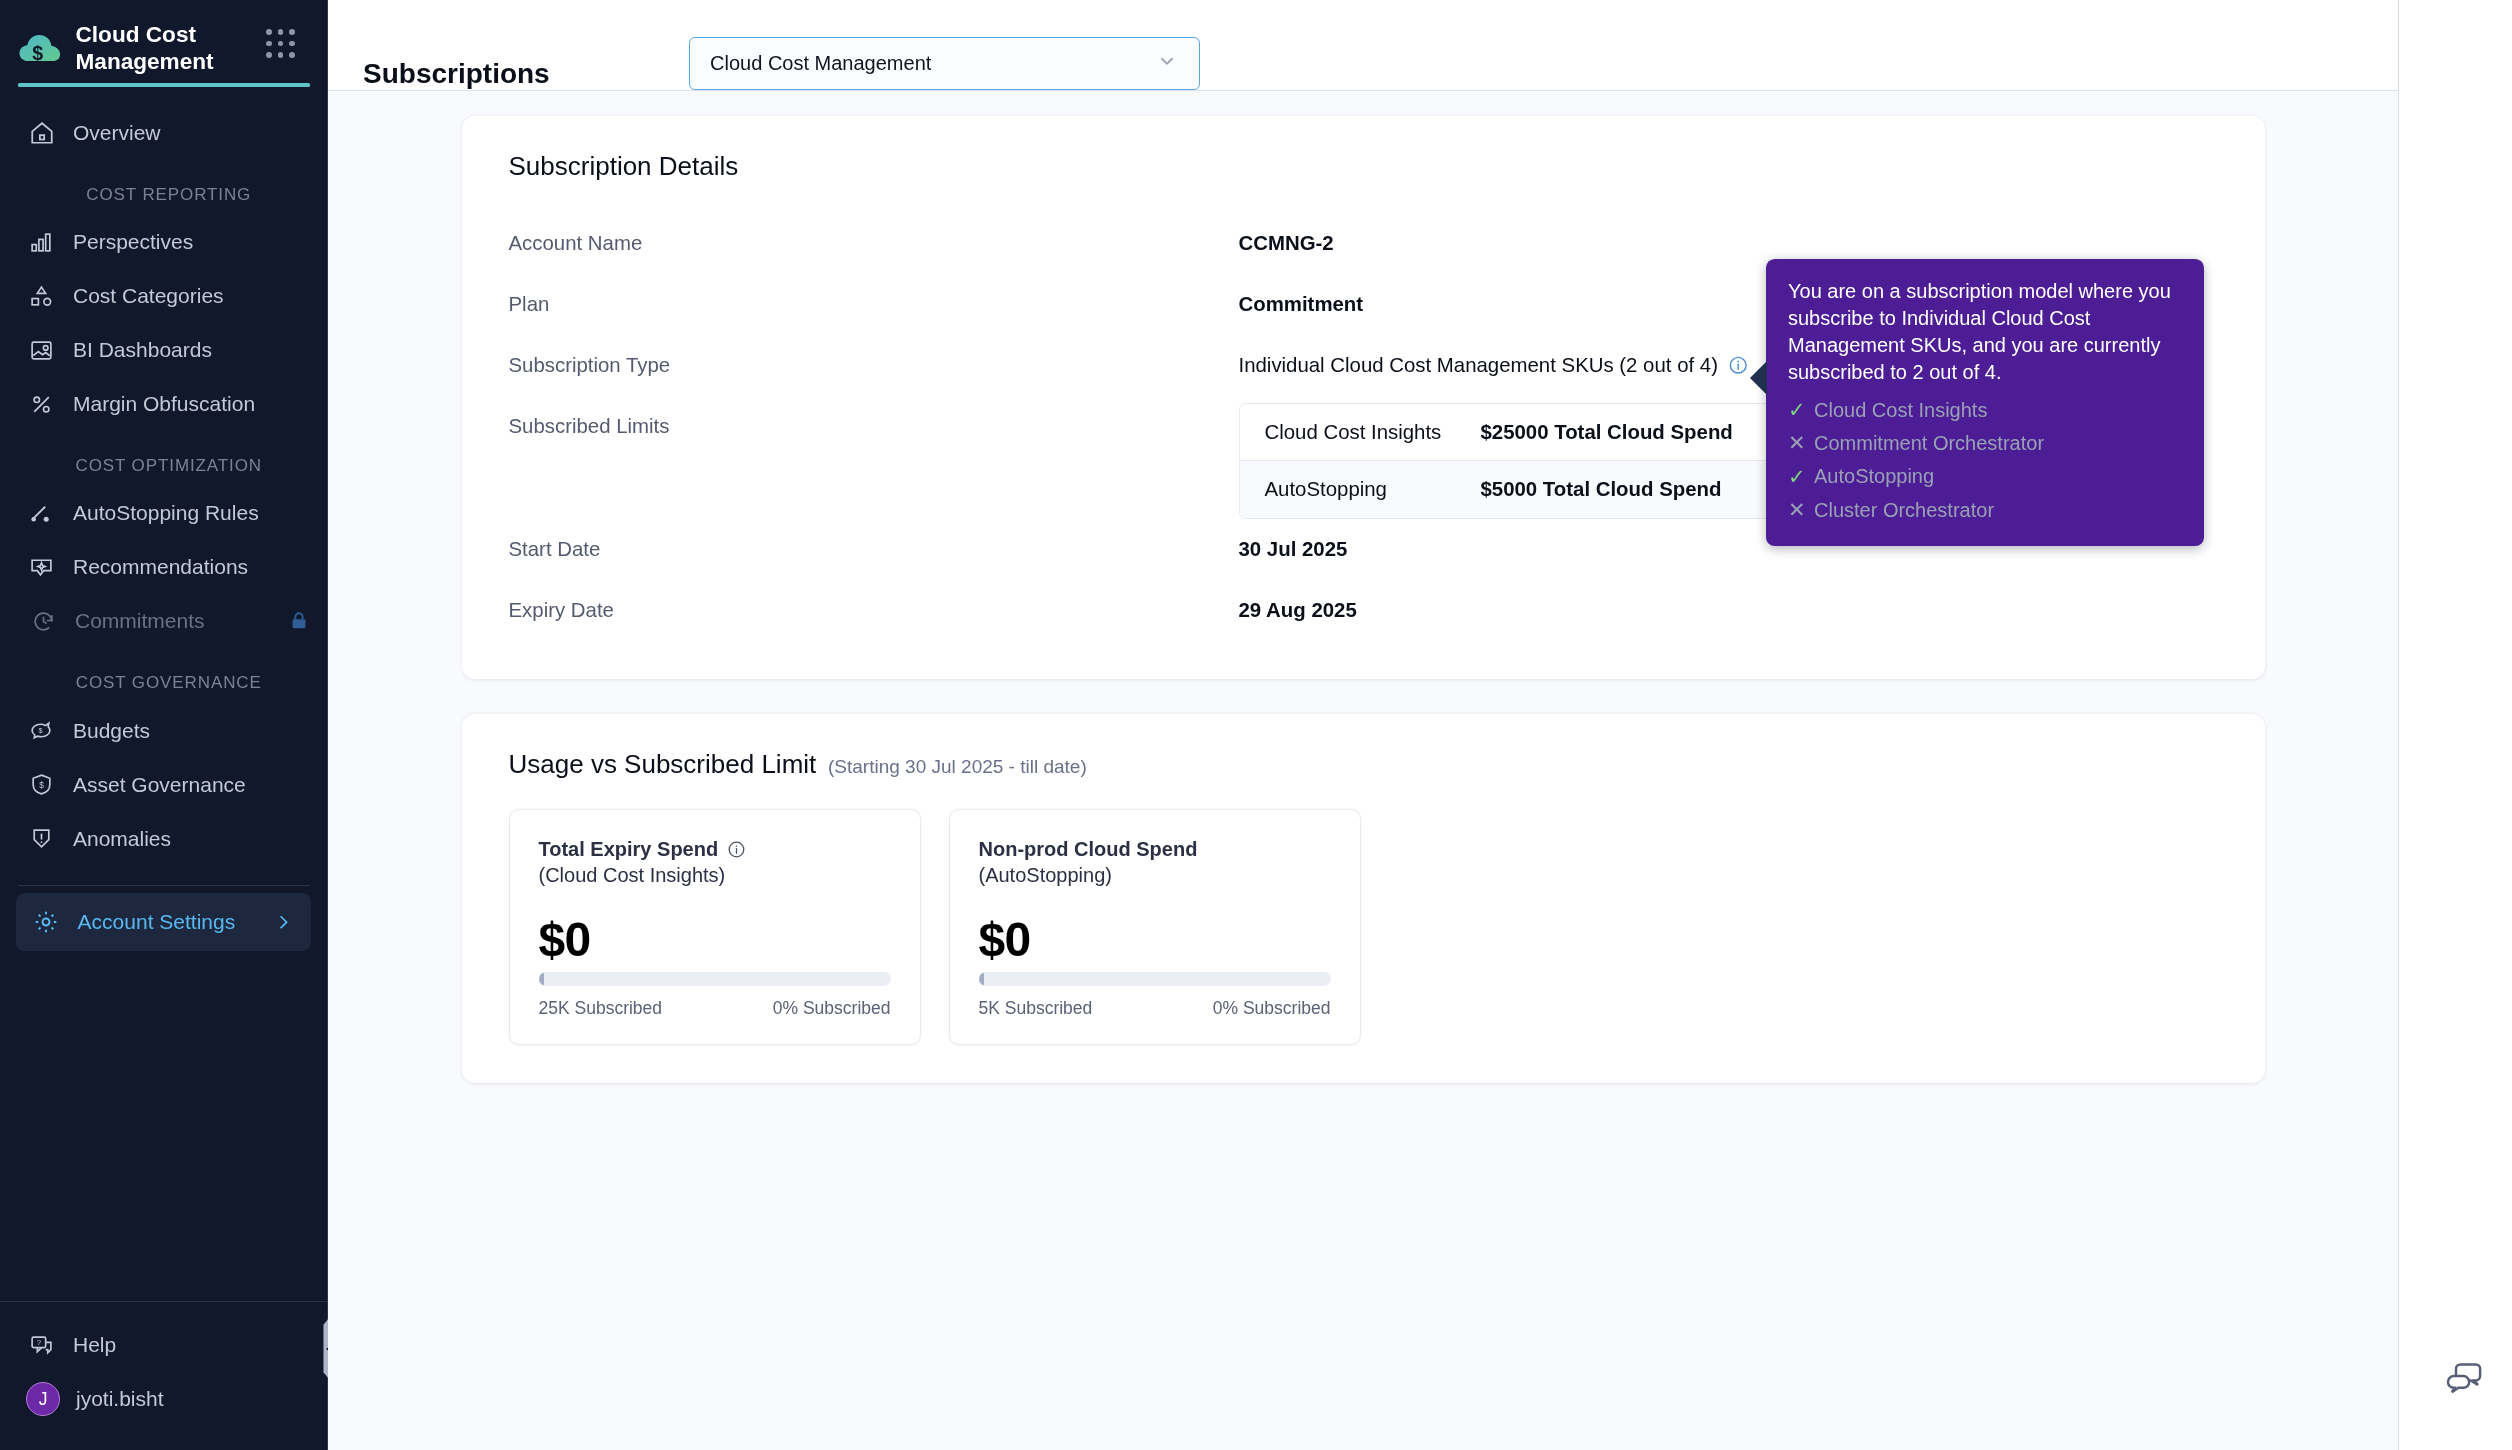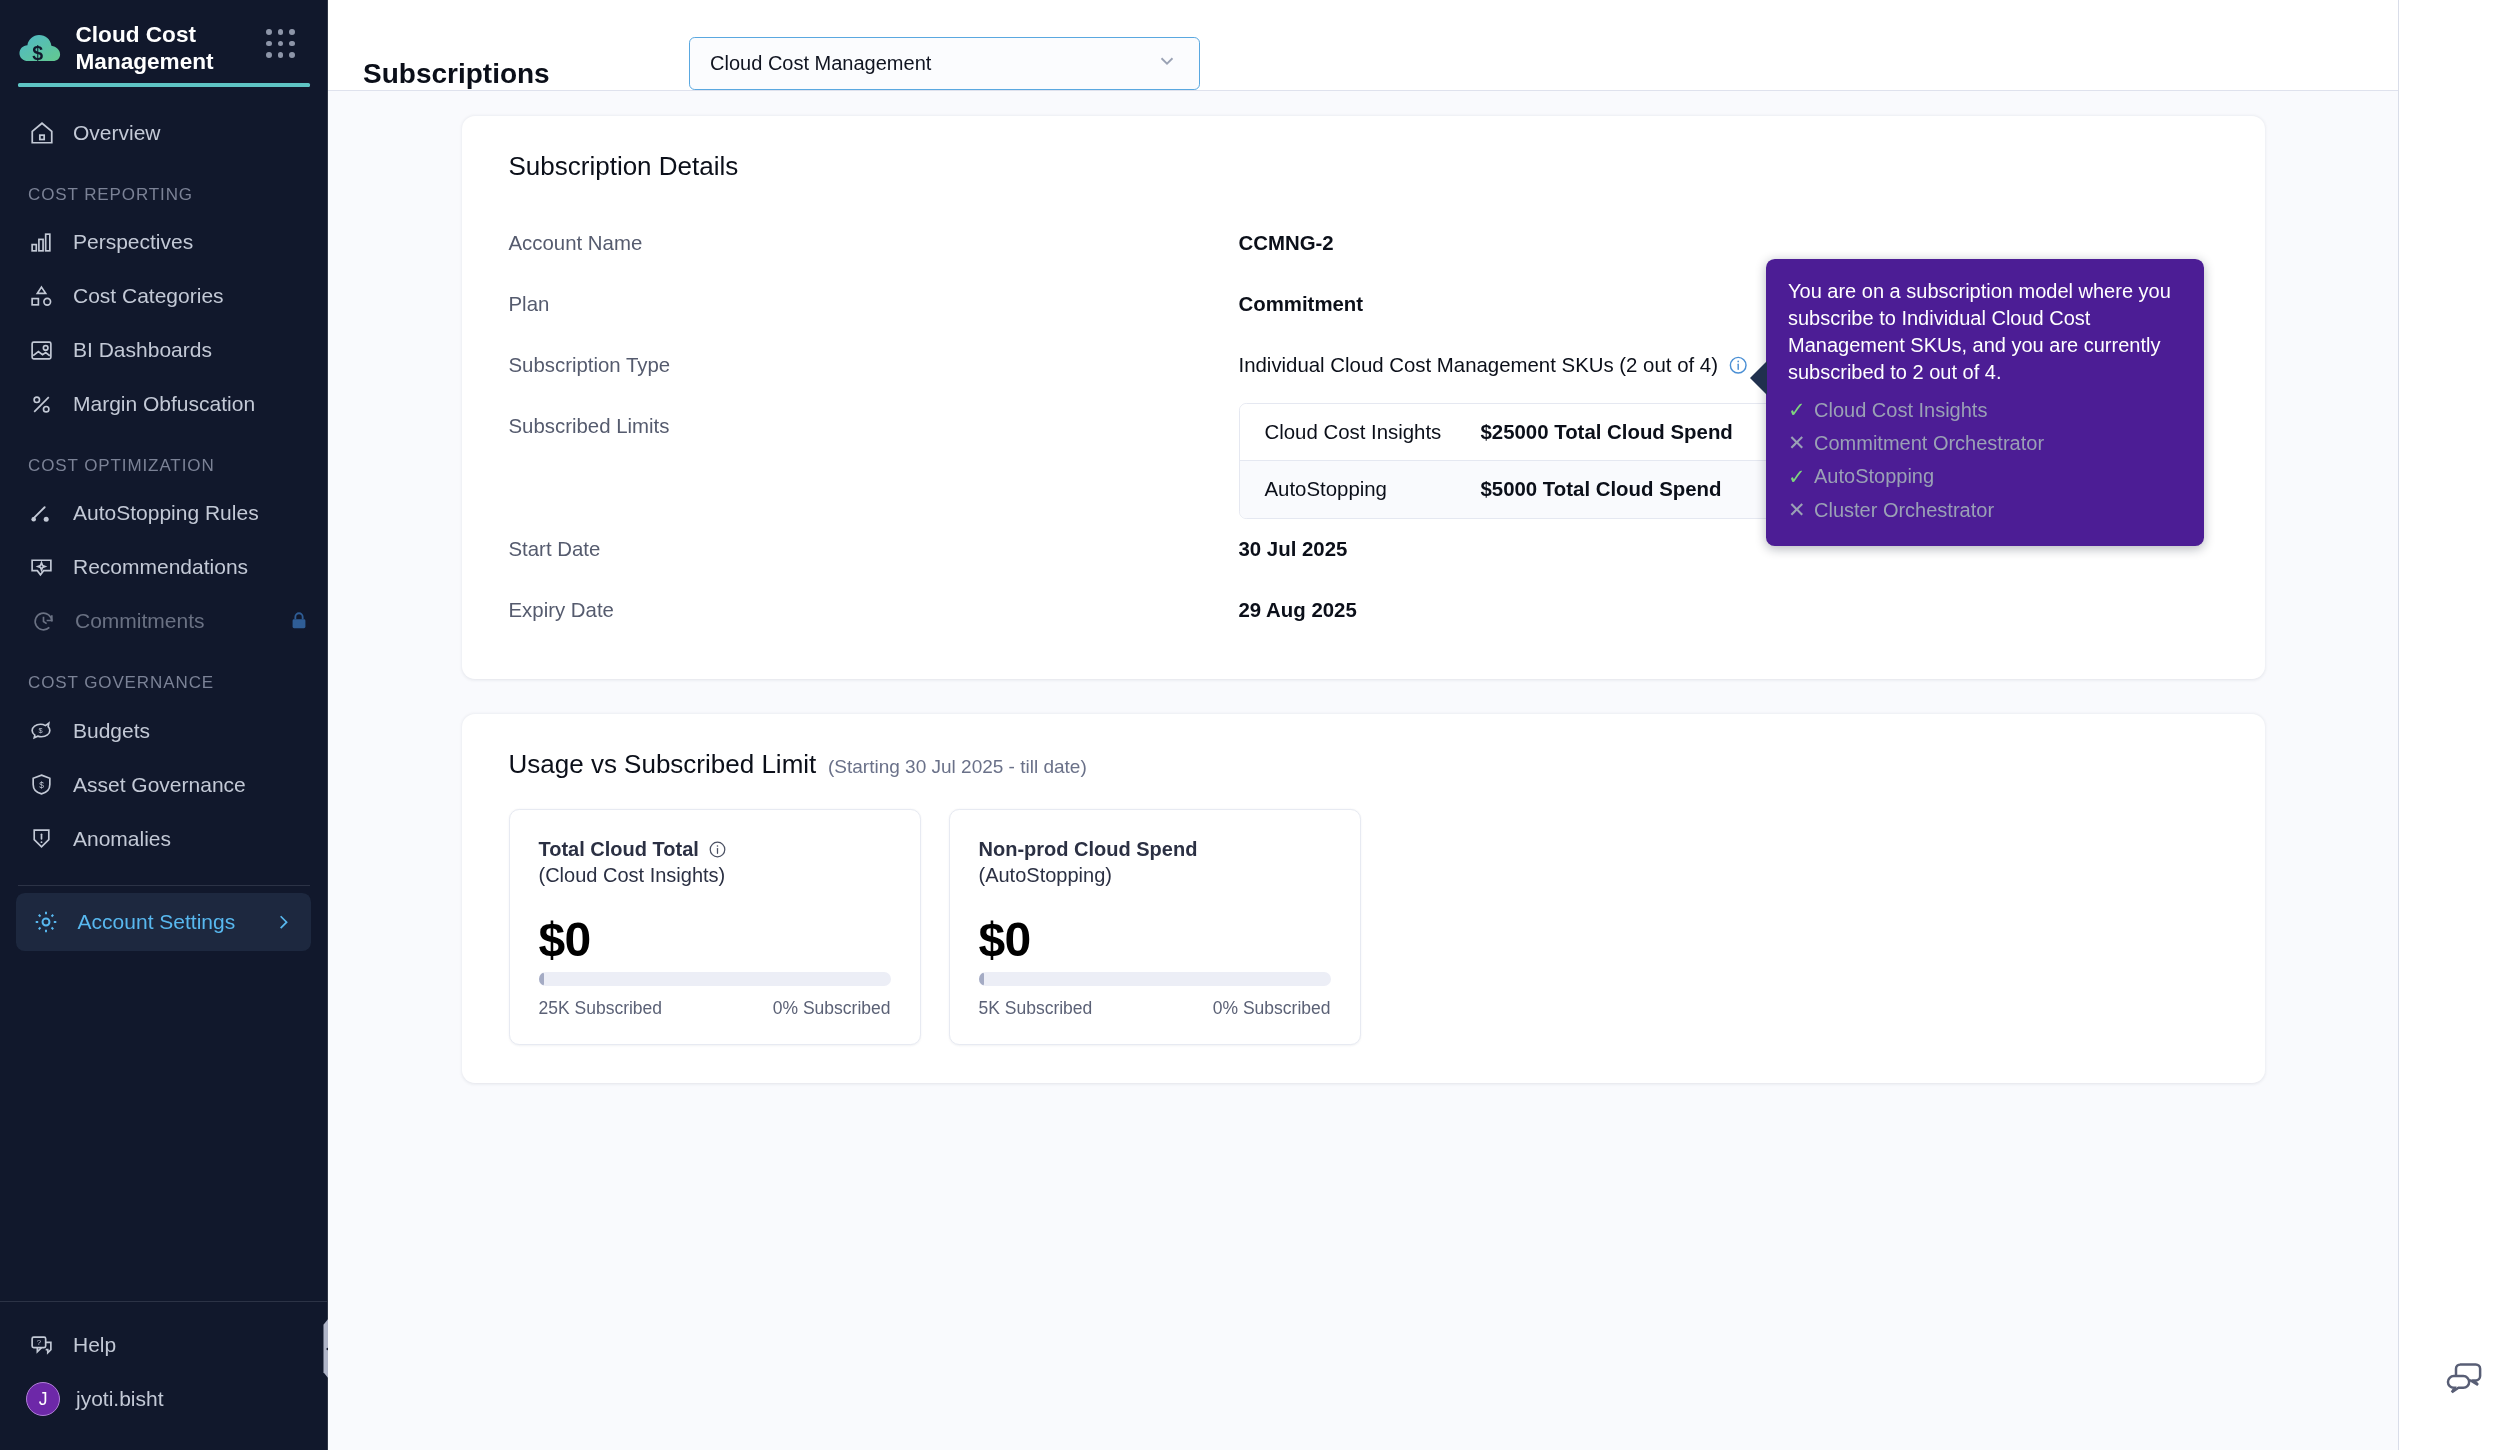--- a/index.html
+++ b/index.html
@@ -43,21 +43,21 @@
     display: flex; align-items: center;
     height: 54px; padding: 0 17.5px 0 26px;
     color: #c3c9d6; font-size: 21px; cursor: pointer;
   }
   .nav-item .ico { width: 31px; height: 31px; flex: 0 0 31px; margin-right: 16px; display:flex; align-items:center; justify-content:center; }
   .nav-item svg { display:block; }
   .nav-item.dim { color: #6a7183; padding-left: 28px; }
   .nav-item .lock { margin-left: auto; }
   .nav-section {
     color: #7b8296; font-size: 17px; letter-spacing: 0.9px;
-    padding: 25px 17.5px 10.2px 28px; text-transform: uppercase;
+    padding: 25px 17.5px 10.2px 28px; text-transform: uppercase; text-align: center;
   }
   .nav-divider { height: 1.5px; background: #2c3346; margin: 19px 17.5px 7.3px 17.5px; }
 
   .nav-item.active {
     background: #1d283f; color: #58b8ef; border-radius: 8.8px;
     margin: 0 16px; padding-left: 14.6px; height: 58px; justify-content: center;
   }
   .nav-item.active .chev { margin-left: auto; }
 
   .sidebar-bottom { padding-bottom: 25px; }
@@ -456,21 +456,21 @@
         <div class="panel-inner">
           <div class="usage-head">
             <div class="usage-title">Usage vs Subscribed Limit</div>
             <div class="usage-sub">(Starting 30 Jul 2025 - till date)</div>
           </div>
 
           <div class="cards">
 
             <div class="ucard">
               <div class="ucard-title">
-                <span>Total Cloud Total</span>
+                <span>Total Expiry Spend</span>
                 <span class="info-dot">
                   <svg width="19" height="19" viewBox="0 0 24 24" fill="none" stroke="#4b5163" stroke-width="1.6">
                     <circle cx="12" cy="12" r="9.2"></circle>
                       <path d="M12 10.8v6" stroke-linecap="round"></path>
                       <circle cx="12" cy="7.6" r="1" fill="#4b5163" stroke="none"></circle>
                   </svg>
                 </span>
               </div>
               <div class="ucard-sub">(Cloud Cost Insights)</div>
               <div class="ucard-amount">$0</div>

